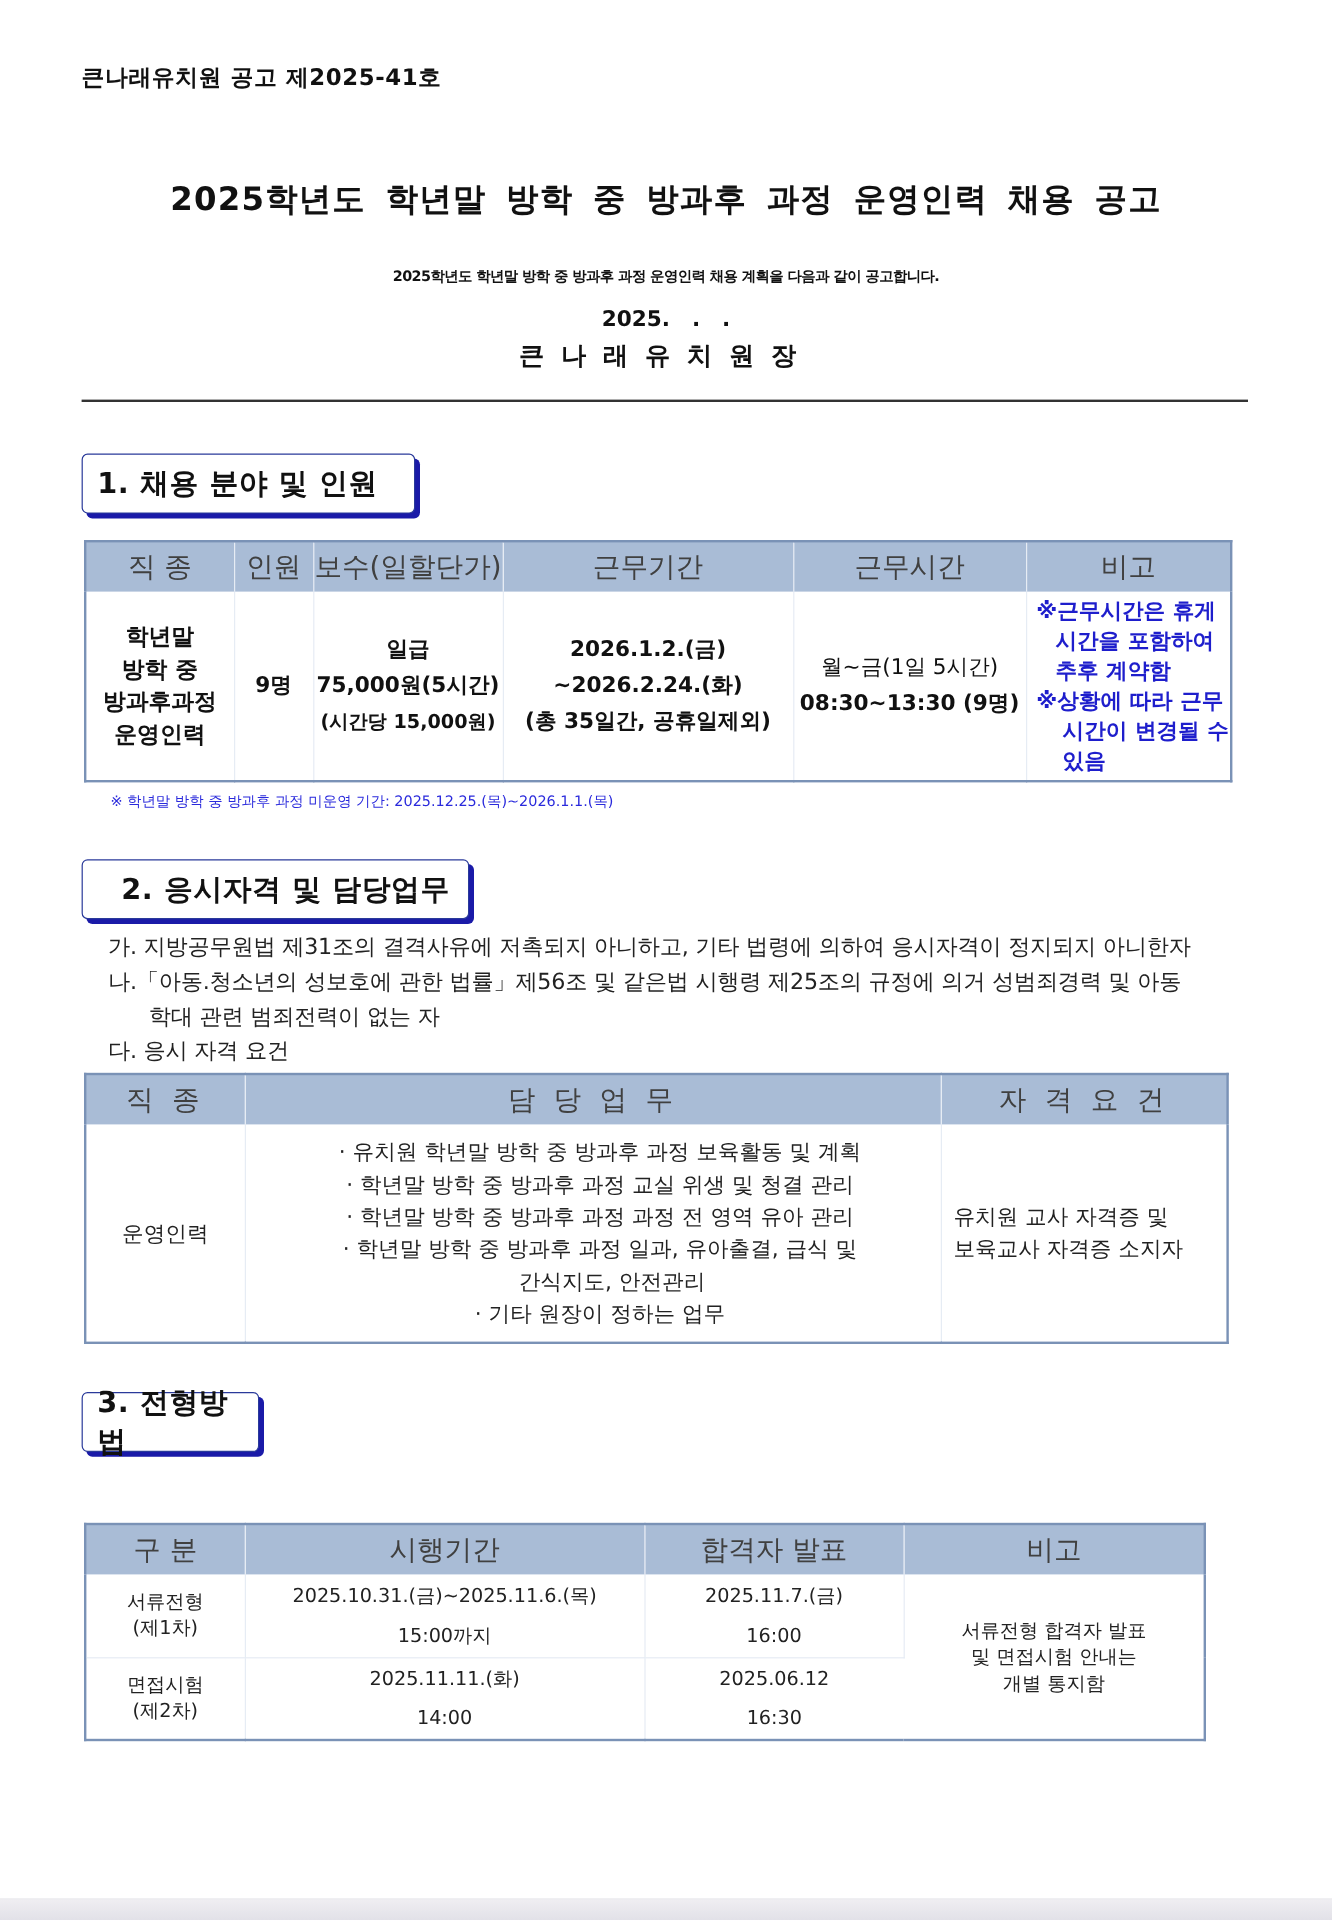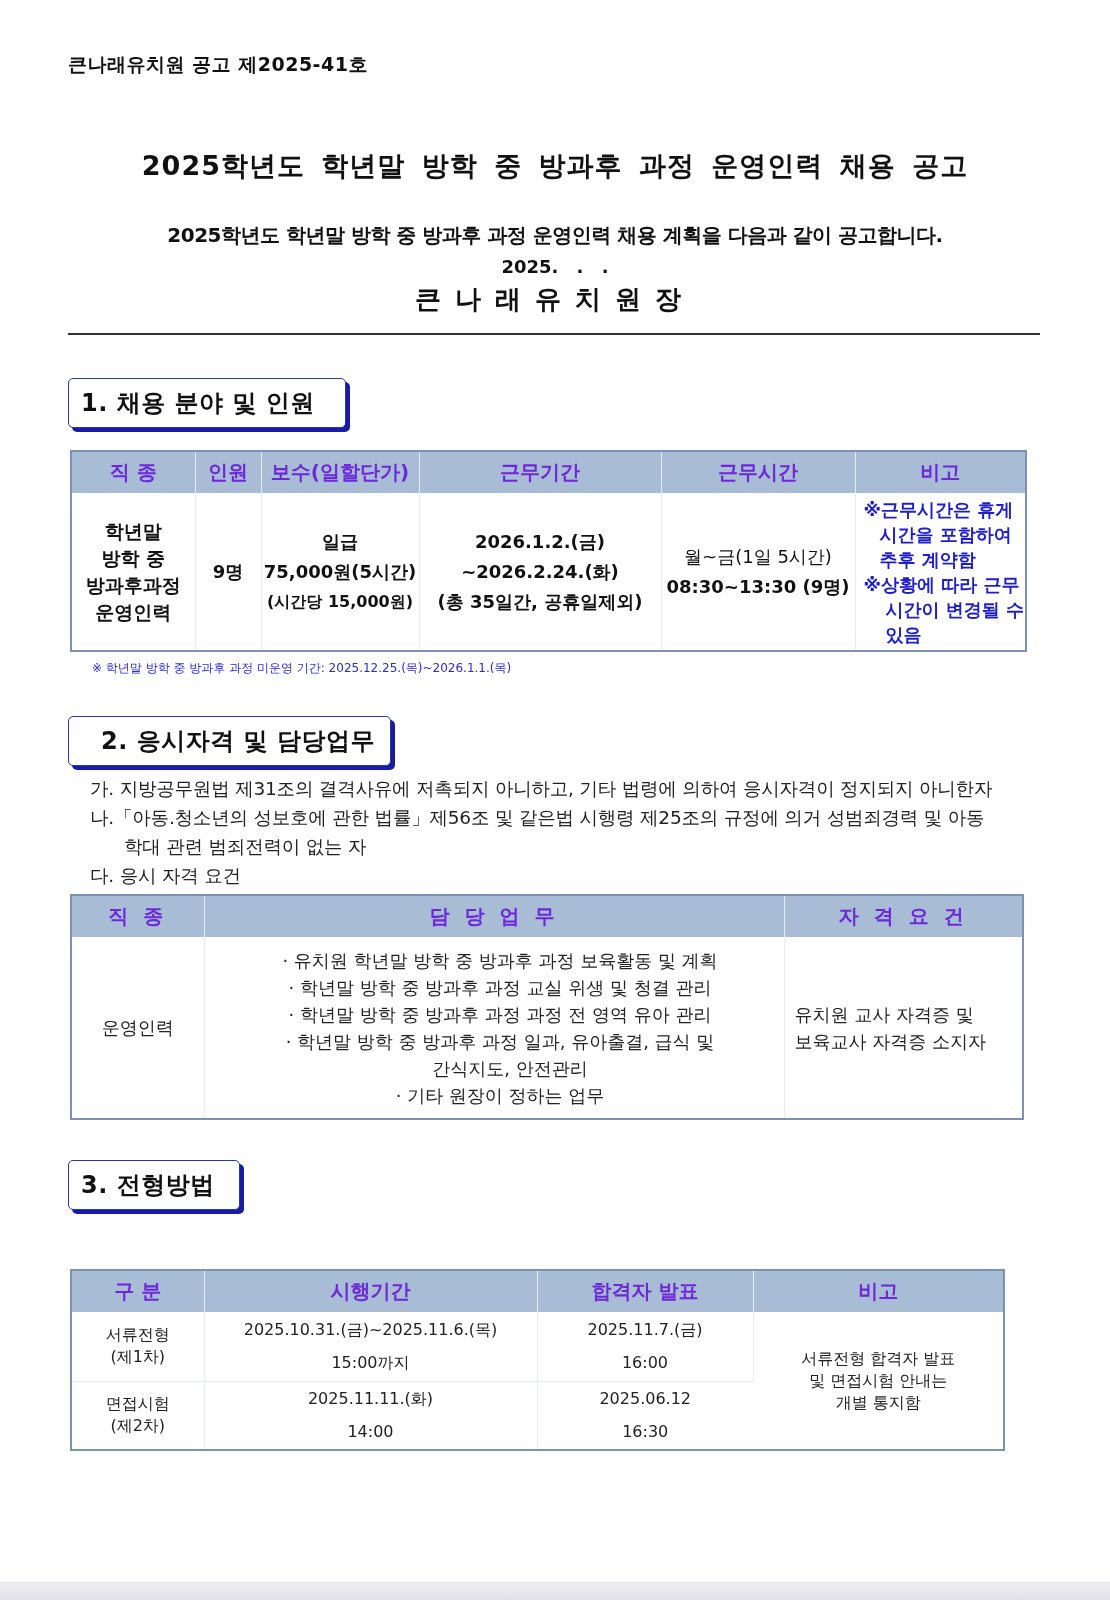--- a/index.html
+++ b/index.html
@@ -1,30 +1,30 @@
 <!DOCTYPE html>
 <html><head>
 <meta charset="utf-8">
 <style>
   * { box-sizing: border-box; margin: 0; padding: 0; }
   html, body { width: 1110px; height: 1600px; background: #ffffff; overflow: hidden; }
   body { font-family: "DejaVu Sans", "Liberation Sans", sans-serif; color: #111; position: relative; }
   .page { position: absolute; left: 0; top: 0; width: 1110px; height: 1580px; background: #fff; }
   .notice-no { position: absolute; left: 68px; top: 52px; font-size: 19px; font-weight: bold; letter-spacing: 0.5px; }
   .doc-title { position: absolute; left: 0; width: 1110px; top: 148px; text-align: center; font-size: 27px; font-weight: bold; letter-spacing: 1px; word-spacing: 6px; }
-  .doc-sub { position: absolute; left: 0; width: 1110px; top: 222px; text-align: center; font-size: 20px; font-weight: bold; letter-spacing: -0.5px; }
+  .doc-sub { position: absolute; left: 0; width: 1110px; top: 222px; text-align: center; font-size: 12px; font-weight: bold; letter-spacing: -0.5px; }
   .doc-date { position: absolute; left: 0; width: 1110px; top: 256px; text-align: center; font-size: 18px; font-weight: bold; word-spacing: 12px; }
-  .doc-signer { position: absolute; left: 0; width: 1110px; top: 282px; text-align: center; font-size: 26px; font-weight: bold; letter-spacing: 14px; }
+  .doc-signer { position: absolute; left: 0; width: 1110px; top: 282px; text-align: center; font-size: 21px; font-weight: bold; letter-spacing: 14px; }
   .hr { position: absolute; left: 68px; width: 972px; top: 333px; height: 2px; background: #333; }
 
   .sec-head { position: absolute; left: 68px; height: 50px; border: 1.5px solid #2a3a9a; border-radius: 5px; background: #fff; box-shadow: 4px 4px 0 #1a1aa8; padding: 0 12px; display: flex; align-items: center; font-size: 24px; font-weight: bold; letter-spacing: 0.5px; }
 
   table { border-collapse: collapse; position: absolute; }
   .t { border: 2px solid #7a92b6; }
-  .t th { background: #a9bcd6; font-weight: bold; font-size: 20px; height: 42px; border-right: 1px solid #e6ecf4; color: #6d28d9; }
+  .t th { background: #a9bcd6; font-weight: normal; font-size: 23px; height: 42px; border-right: 1px solid #e6ecf4; color: #404040; }
   .t td { border-right: 1px solid #e6ecf4; text-align: center; font-size: 18px; vertical-align: middle; }
   .t th:last-child, .t td:last-child { border-right: none; }
   .t1 td { font-weight: bold; line-height: 30px; }
   .t1 .light { font-weight: normal; }
   .small { font-size: 16px; }
   .blue { color: #1e1ecc; font-size: 16px; font-weight: bold; text-align: left !important; line-height: 25px !important; padding-left: 8px; }
   .blue div.ind { padding-left: 16px; }
   .blue div.ind2 { padding-left: 22px; }
   .note { position: absolute; left: 92px; top: 660px; font-size: 12px; color: #2a2adc; }
 
@@ -122,21 +122,21 @@
         <div>· 기타 원장이 정하는 업무</div>
       </td>
       <td style="text-align:left; padding-left:10px; line-height:27px;">
         <div>유치원 교사 자격증 및</div>
         <div>보육교사 자격증 소지자</div>
       </td>
     </tr>
   </tbody>
     </table>
 
-  <div class="sec-head" style="top:1160px; width:172px;">3. 전형방법</div>
+  <div class="sec-head" style="top:1160px; width:148px;">3. 전형방법</div>
 
   <table class="t t3" style="left:70px; top:1230px; width:935px;margin-top:39px;">
     <tbody>
         <tr>
       <th style="width:133px;">구 분</th>
       <th style="width:333px;">시행기간</th>
       <th style="width:216px;">합격자 발표</th>
       <th>비고</th>
     </tr>
     <tr class="r1" style="height:69px;">

